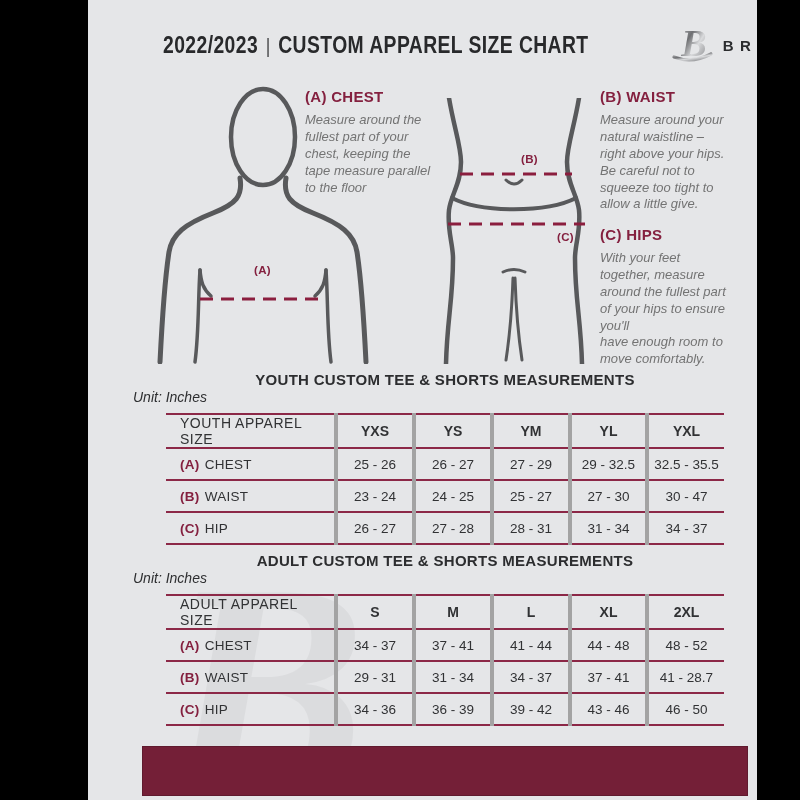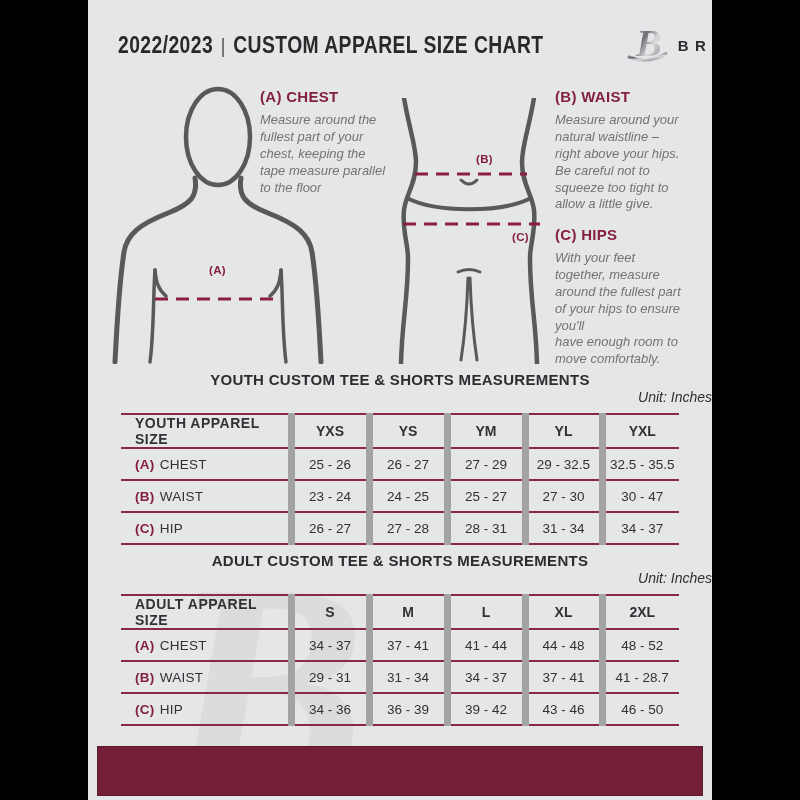--- a/index.html
+++ b/index.html
@@ -3,21 +3,21 @@
 <meta charset="utf-8">
 <style>
   html,body{margin:0;padding:0;}
   body{
     width:800px;height:800px;background:#000;
     font-family:"Liberation Sans",sans-serif;
     -webkit-font-smoothing:antialiased;
   }
   .page{
     position:relative;margin-left:88px;width:624px;height:800px;
-    background:#e5e6e8;overflow:hidden;
+    background:#e5e6e8;overflow:hidden;padding-left:45px;
   }
   
   .header{
     display:flex;align-items:center;justify-content:space-between;
     padding:24px 20px 0 30px;height:42px;
   }
   .title-group{
     display:inline-block;transform:scaleX(.84);transform-origin:left center;
     white-space:nowrap;font-weight:700;font-size:23px;color:#28292b;
     letter-spacing:.5px;
@@ -45,37 +45,37 @@
   .marker-a{left:121px;top:182px;}
   .marker-b{left:388px;top:71px;}
   .marker-c{left:424px;top:149px;}
   
   .section{position:relative;z-index:1;}
   .section-title{
     margin:8px 0 0 0;text-align:center;font-size:15px;font-weight:700;
     color:#2c2d2f;letter-spacing:.3px;line-height:16px;
   }
   .unit-line{
-    margin:1px 0 0 0;text-align:right;font-style:italic;font-size:14px;
+    margin:1px 0 0 0;text-align:left;font-style:italic;font-size:14px;
     color:#2e2f31;line-height:16px;
   }
   table.size-table{
     width:558px;margin:8px auto 0 auto;border-collapse:collapse;
     table-layout:fixed;border-top:2px solid #8c2847;
   }
   table.size-table tr{border-bottom:2px solid #8c2847;}
   table.size-table td,table.size-table th{
-    border-left:7px solid #a3a3a3;height:30px;text-align:center;
+    border-left:4px solid #a3a3a3;height:30px;text-align:center;
     font-size:13.5px;color:#313234;padding:0;
   }
   table.size-table th{height:31px;font-size:14px;}
   table.size-table td:first-child,table.size-table th:first-child{
     border-left:none;text-align:left;padding-left:14px;
   }
-  th.label-col{font-weight:700;letter-spacing:.5px;color:#3a3b3d;font-size:14px;}
+  th.label-col{font-weight:400;letter-spacing:.5px;color:#3a3b3d;font-size:14px;}
   th.size-col{font-weight:700;color:#2f3032;}
   td.row-label{font-size:14px;letter-spacing:.3px;color:#3a3b3d;}
   .row-key{font-weight:700;color:#84203f;margin-right:5px;}
   .adult-section{margin-top:2px;}
   
   .watermark{
     position:absolute;left:78px;top:538px;z-index:0;
     font-family:"Liberation Serif",serif;font-style:italic;font-weight:700;
     font-size:300px;line-height:1;color:#d6d7d9;opacity:.6;user-select:none;
   }

